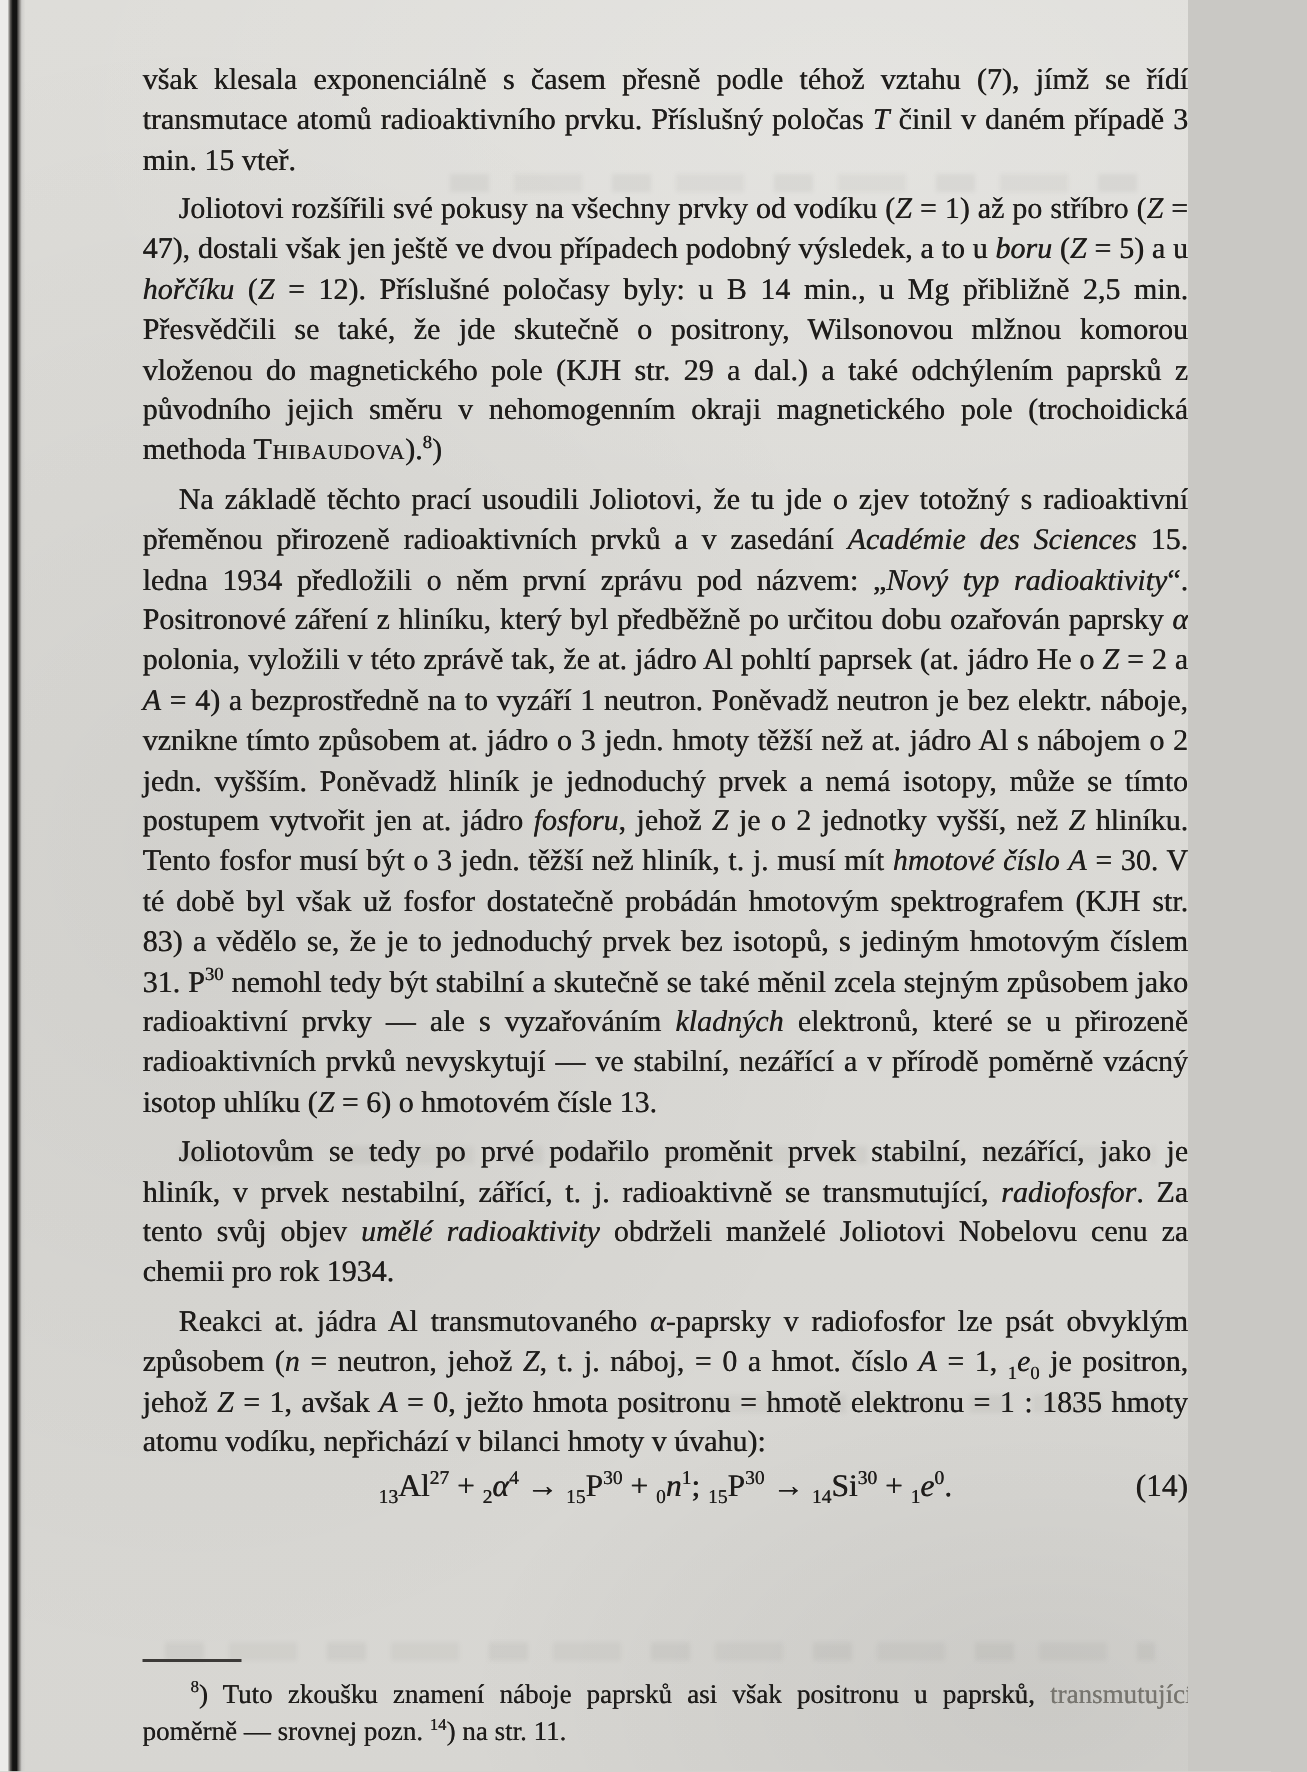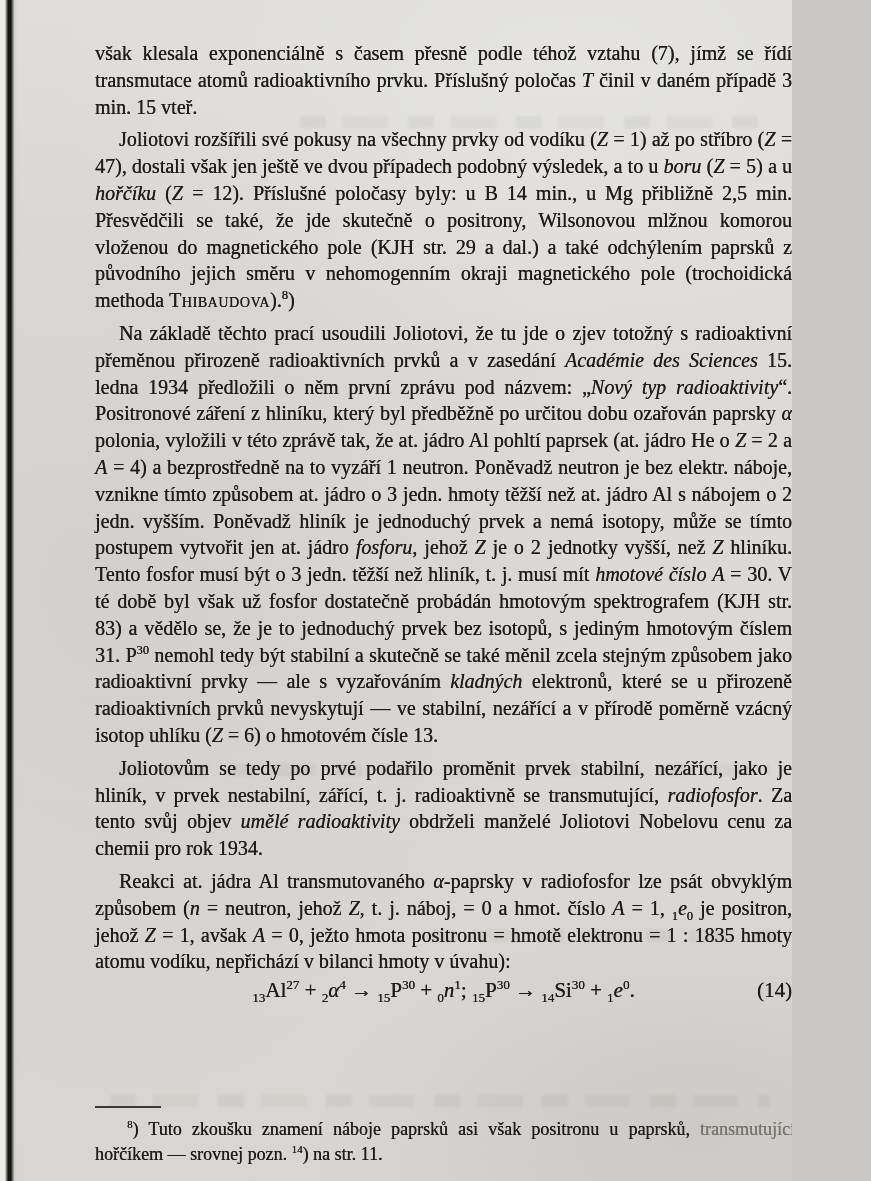--- a/index.html
+++ b/index.html
@@ -89,16 +89,16 @@
     <p><span class="r-n">Reakci at. jádra Al transmutovaného </span><span class="r-i">α</span><span class="r-n">-paprsky v radiofosfor lze psát obvyklým způsobem (</span><span class="r-i">n</span><span class="r-n"> = neutron, jehož </span><span class="r-i">Z</span><span class="r-n">, t. j. náboj, = 0 a hmot. číslo </span><span class="r-i">A</span><span class="r-n"> = 1, </span><span class="r-sub">1</span><span class="r-i">e</span><span class="r-sub">0</span><span class="r-n"> je positron, jehož </span><span class="r-i">Z</span><span class="r-n"> = 1, avšak </span><span class="r-i">A</span><span class="r-n"> = 0, ježto hmota positronu = hmotě elektronu = 1 : 1835 hmoty atomu vodíku, nepřichází v bilanci hmoty v úvahu):</span></p>
 
     <div class="eq-row">
       <span class="eq"><span class="r-sub">13</span><span class="r-n">Al</span><span class="r-sup">27</span><span class="r-n"> + </span><span class="r-sub">2</span><span class="r-i">α</span><span class="r-sup">4</span><span class="r-n"> → </span><span class="r-sub">15</span><span class="r-n">P</span><span class="r-sup">30</span><span class="r-n"> + </span><span class="r-sub">0</span><span class="r-i">n</span><span class="r-sup">1</span><span class="r-n">;  </span><span class="r-sub">15</span><span class="r-n">P</span><span class="r-sup">30</span><span class="r-n"> → </span><span class="r-sub">14</span><span class="r-n">Si</span><span class="r-sup">30</span><span class="r-n"> + </span><span class="r-sub">1</span><span class="r-i">e</span><span class="r-sup">0</span><span class="r-n">.</span></span>
       <span class="eq-number">(14)</span>
     </div>
   </div>
 
   <div class="footnote-block">
     <div class="footnote-rule"></div>
-    <p><span class="r-sup">8</span><span class="r-n">) Tuto zkoušku znamení náboje paprsků asi však positronu u paprsků, </span><span class="r-f">transmutující</span><span class="r-n"> hořčíkem — srovnej pozn. </span><span class="r-sup">14</span><span class="r-n">) na str. 11.</span></p>
+    <p><span class="r-sup">8</span><span class="r-n">) Tuto zkoušku znamení náboje paprsků asi však positronu u paprsků, </span><span class="r-f">transmutující</span><span class="r-n"> poměrně — srovnej pozn. </span><span class="r-sup">14</span><span class="r-n">) na str. 11.</span></p>
   </div>
 
 </div>
 
 </body></html>

